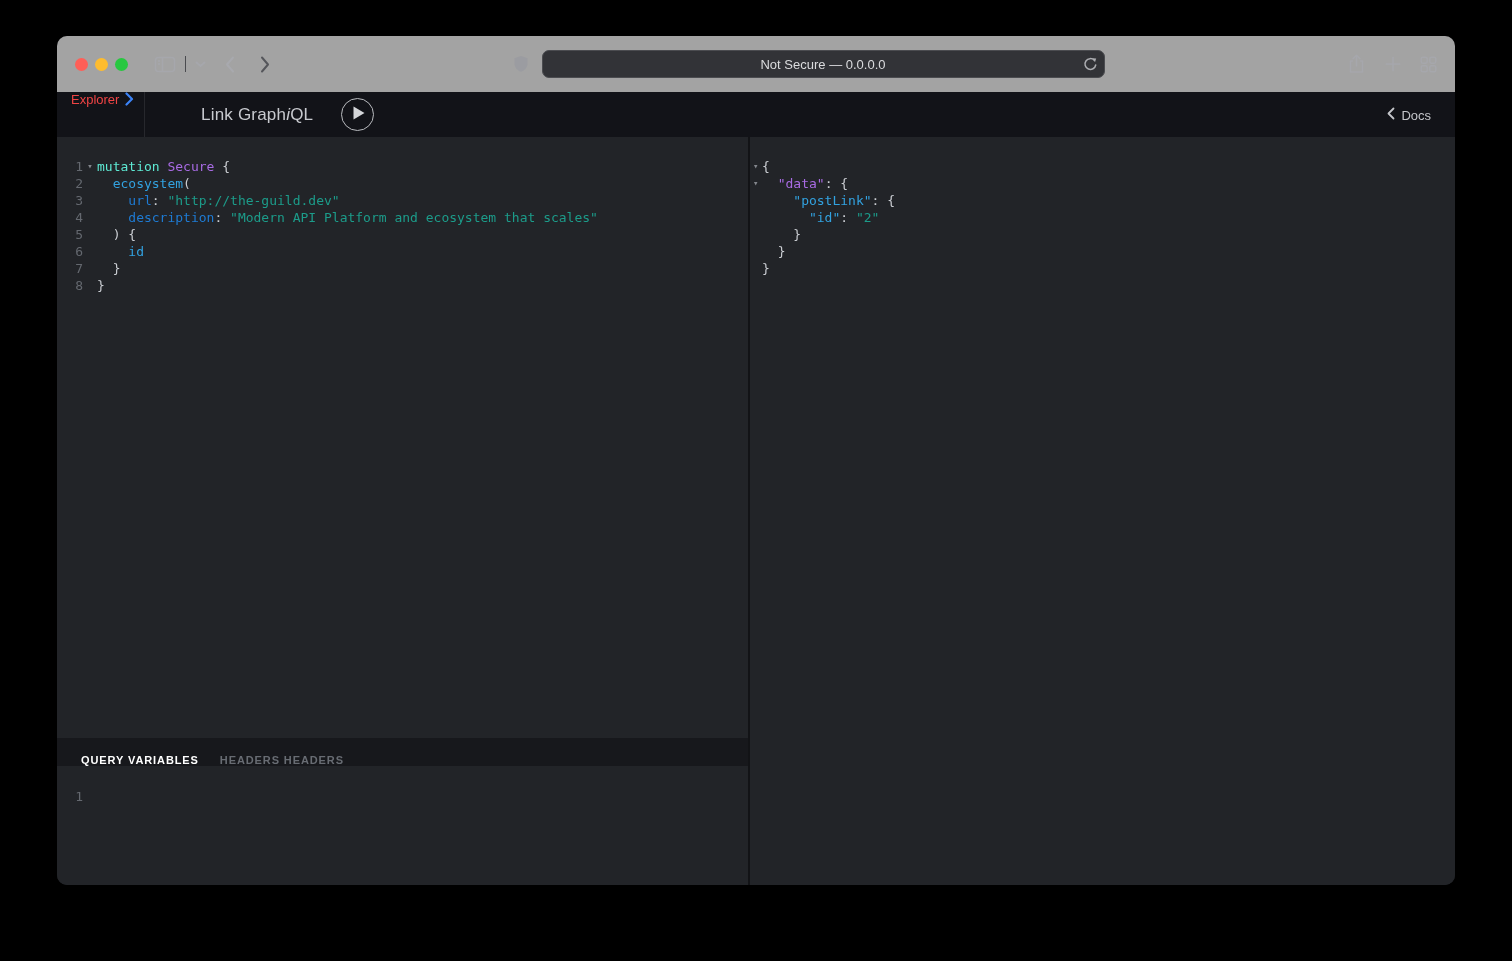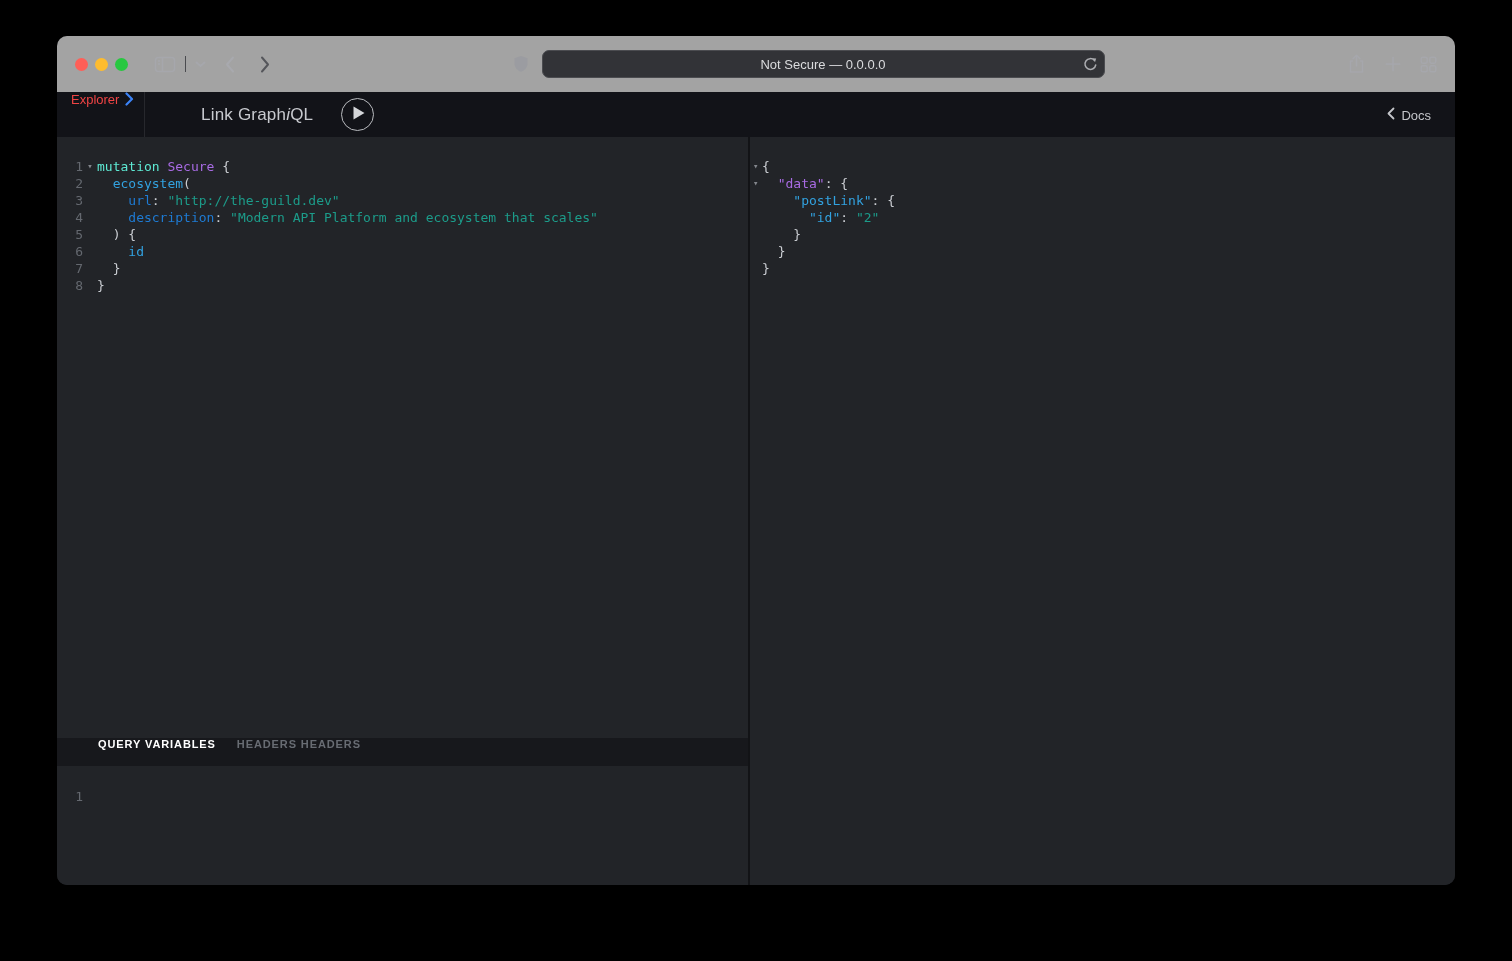--- a/index.html
+++ b/index.html
@@ -84,21 +84,21 @@
   .tok-keyword { color:#5eead4; }
   .tok-def     { color:#A86BE4; }
   .tok-prop    { color:#32A2E0; }
   .tok-attr    { color:#1E7BD4; }
   .tok-str     { color:#1C9C8A; }
   .tok-punc    { color:#CBCED3; }
   .tok-plain   { color:#CBCED3; }
   
   .vars-header {
     height:28px; flex:0 0 auto; background:#17181C;
-    display:flex; align-items:flex-start; padding-left:41px; gap:21px;
+    display:flex; align-items:flex-end; padding-left:24px; gap:21px;
   }
   .vars-tab {
     font-size:11px; font-weight:700; letter-spacing:0.9px; color:#686C73;
     background:none; border:none; padding:0; font-family:"Liberation Sans", sans-serif;
   }
   .vars-tab.active { color:#FFFFFF; }
   .vars-editor { height:119px; flex:0 0 auto; padding-top:22px; }
 </style>
 </head>
 <body>

